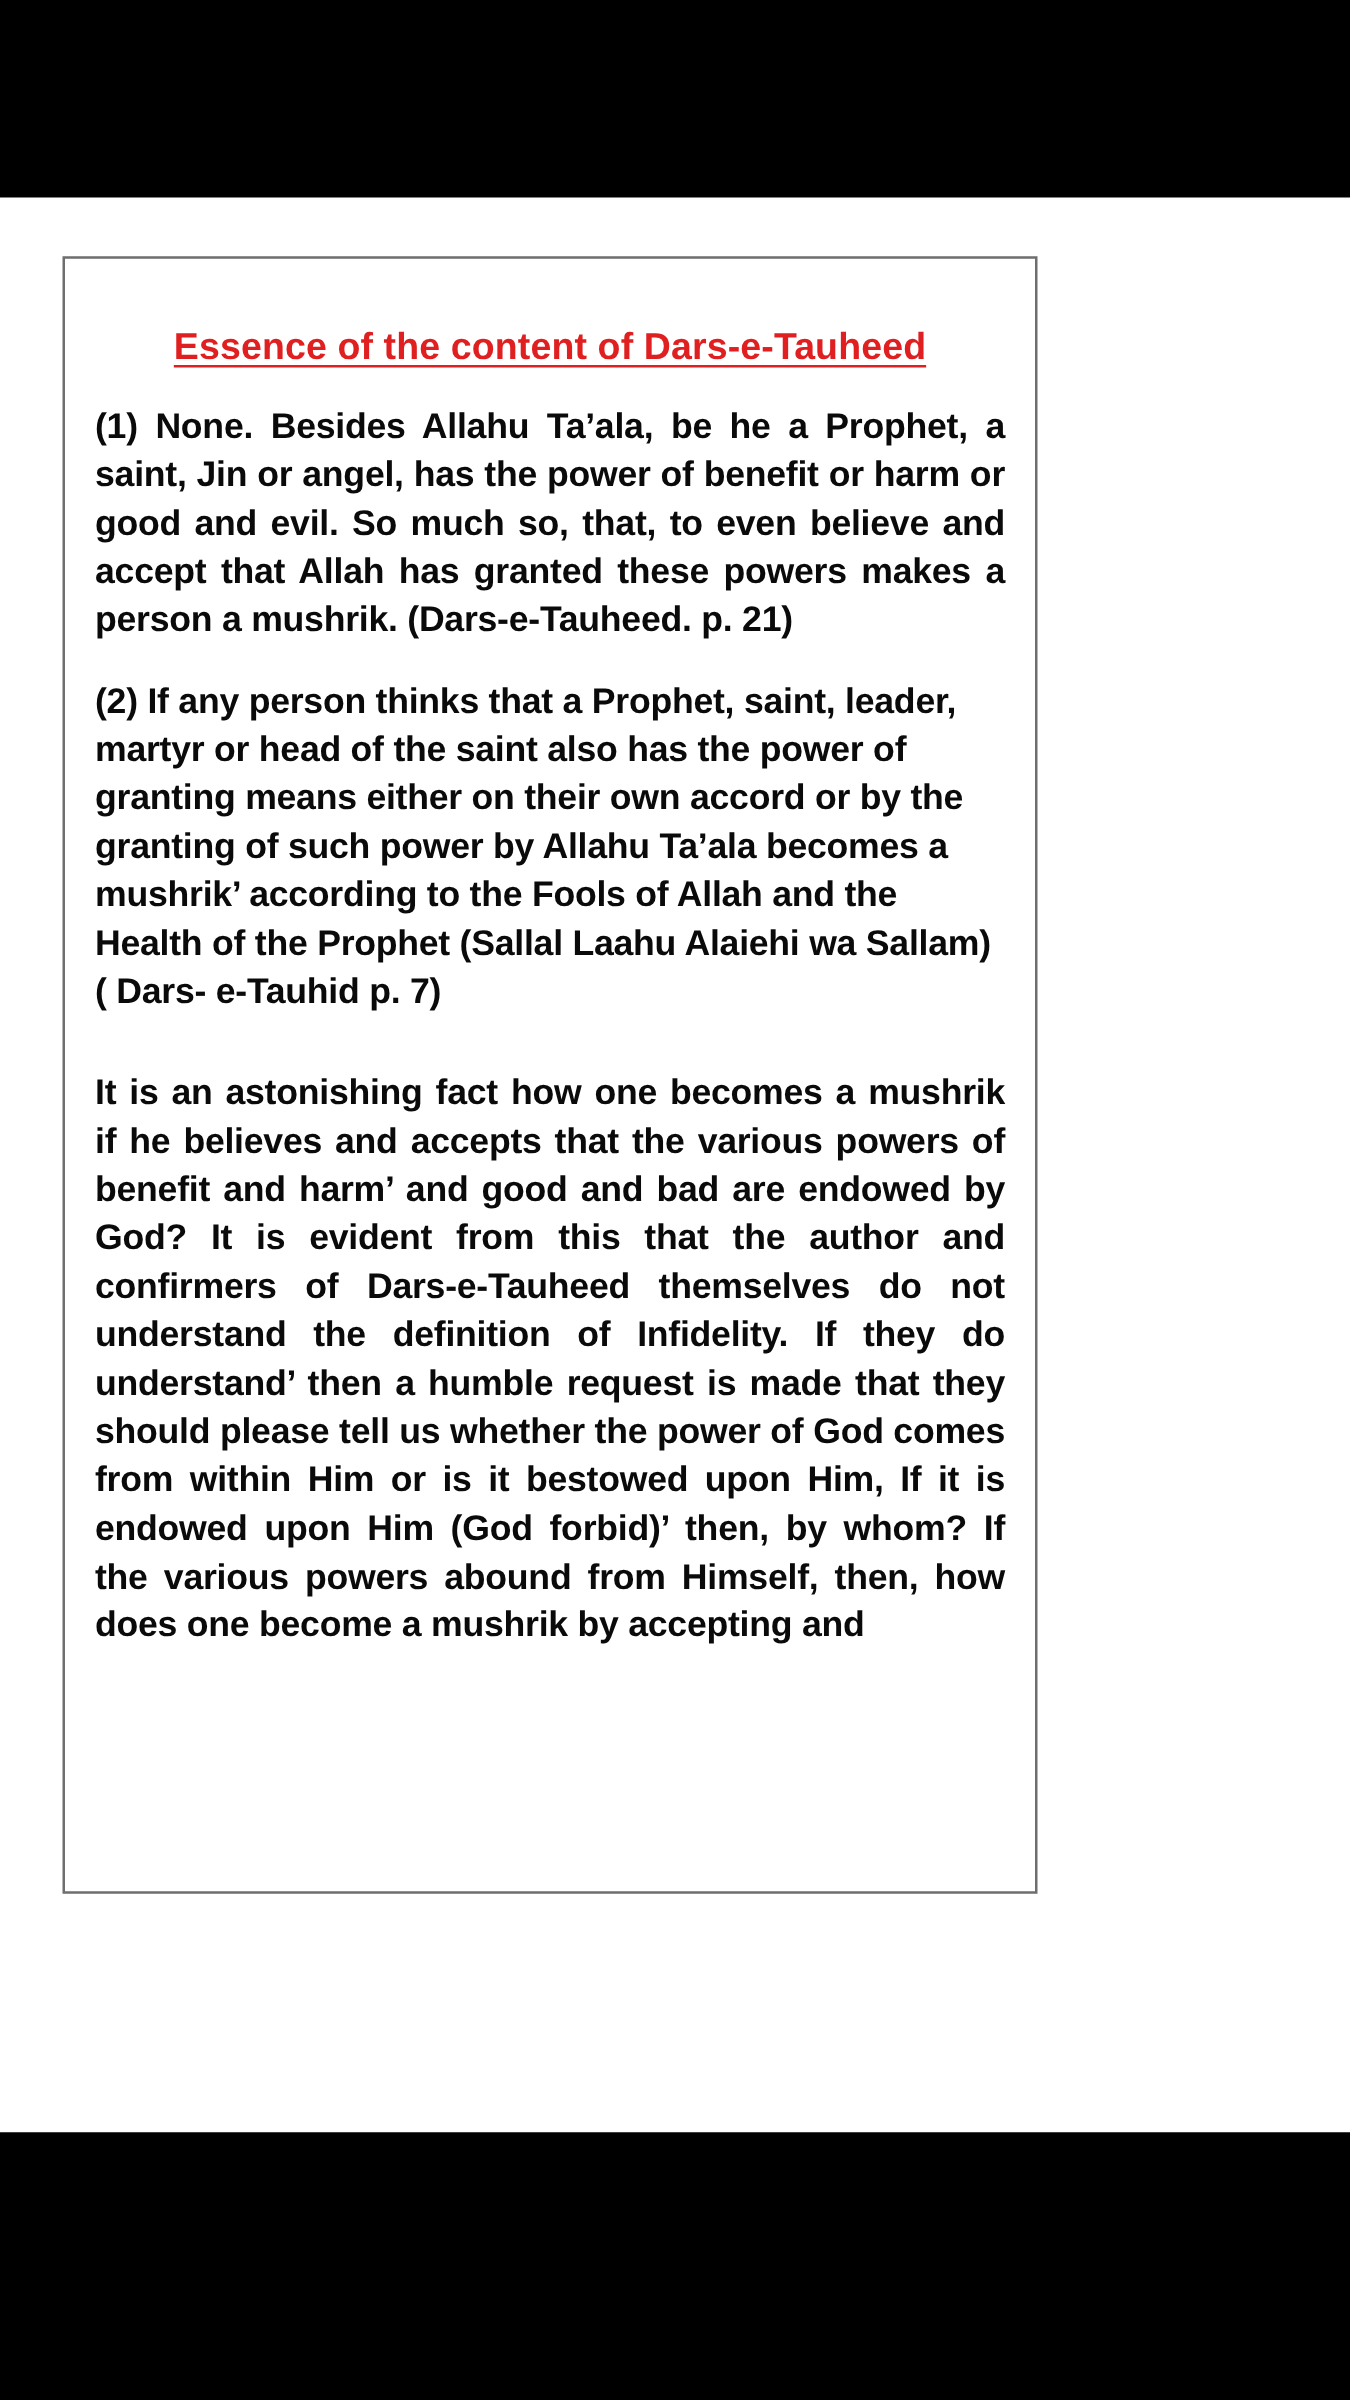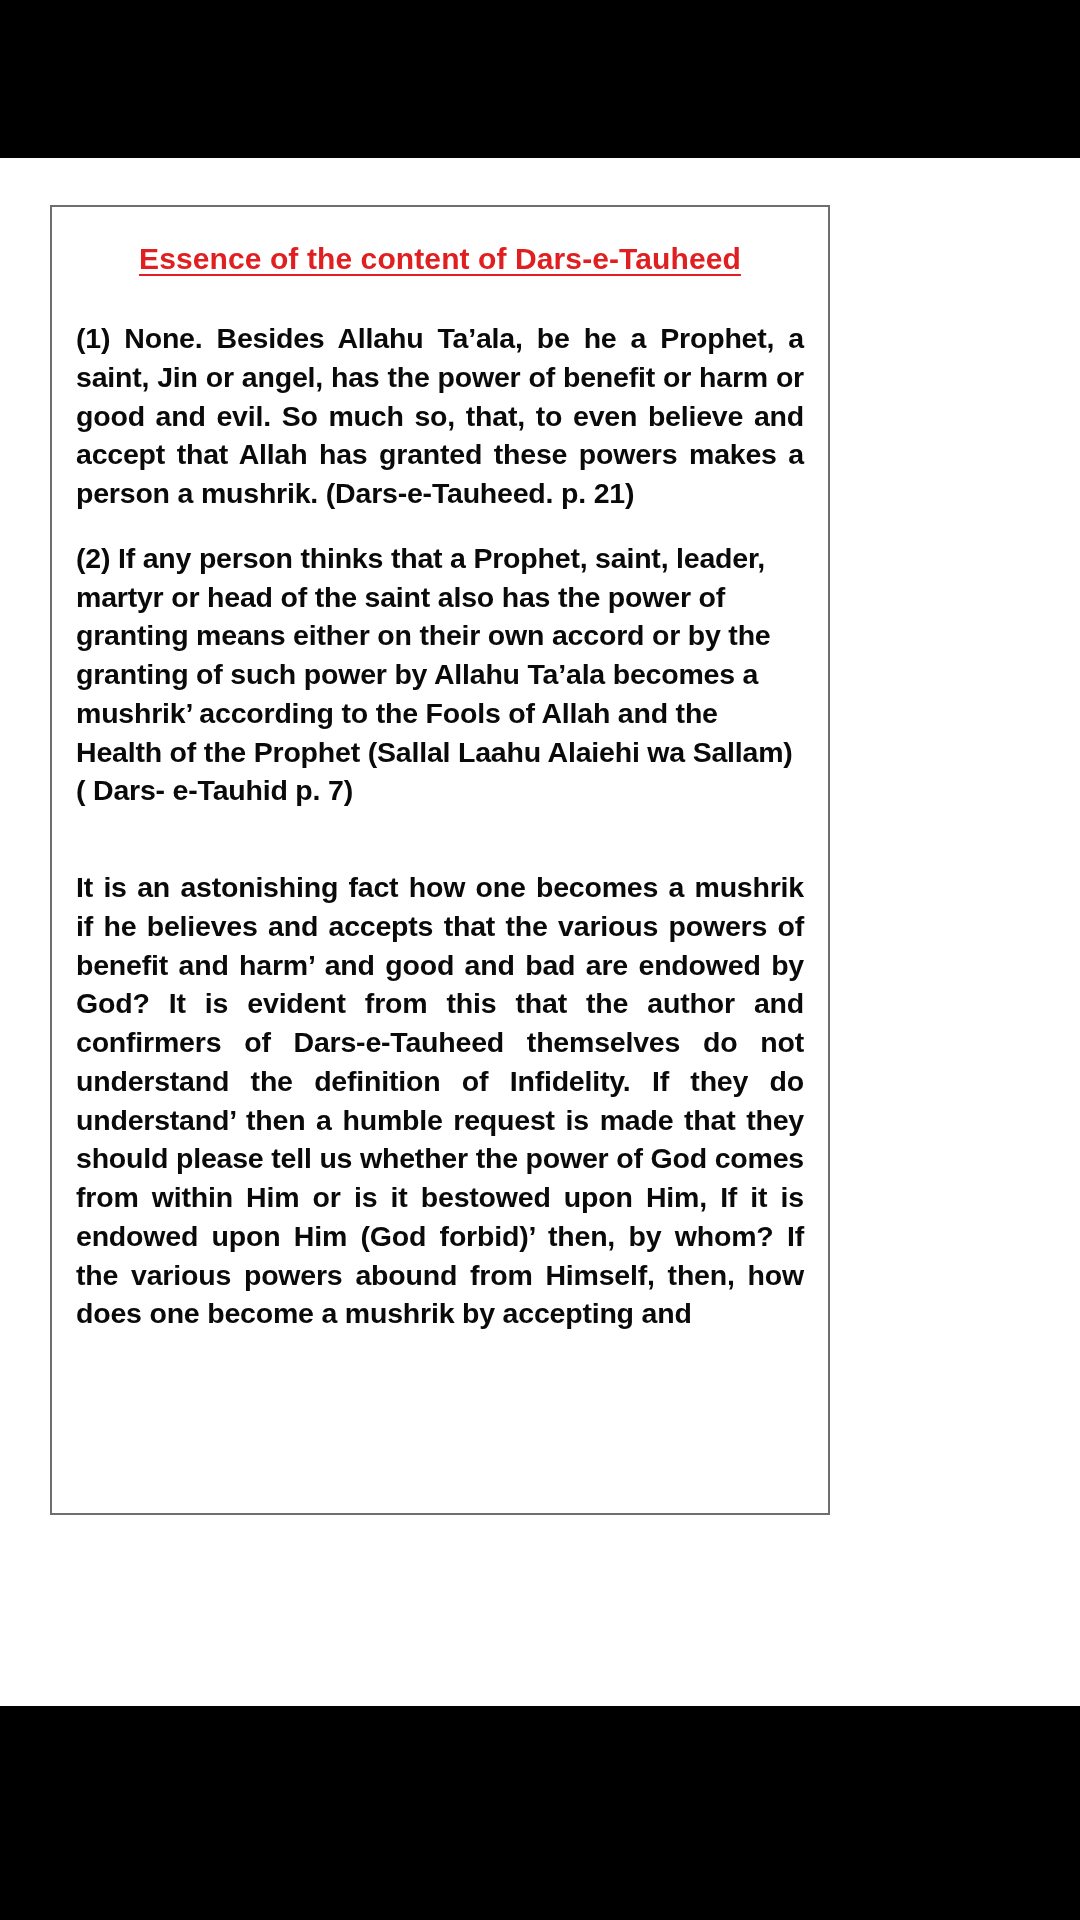--- a/index.html
+++ b/index.html
@@ -58,21 +58,21 @@
     background: #ffffff;
     border: 2px solid #6e6e6e;
     box-sizing: border-box;
     padding: 0 24px;
     overflow: hidden;
   }
 
   
   .doc-title {
     margin: 0;
-    padding-top: 34px;
+    padding-top: 53px;
     text-align: center;
     color: #e02020;
     font-size: 30px;
     font-weight: bold;
     letter-spacing: 0.1px;
     line-height: 1.2;
   }
   .doc-title .u {
     text-decoration: underline;
     text-decoration-thickness: 2px;
@@ -93,23 +93,23 @@
     letter-spacing: -0.2px;
     -webkit-font-smoothing: antialiased;
   }
   .para.justify {
     text-align: justify;
     text-align-last: left;
   }
   .para.left {
     text-align: left;
   }
-  .para-gap-1 { margin-top: 36px; }
+  .para-gap-1 { margin-top: 20px; }
   .para-gap-2 { margin-top: 26px; }
-  .para-gap-3 { margin-top: 58px; }
+  .para-gap-3 { margin-top: 42px; }
 </style>
 </head>
 <body>
 
 <div class="viewer">
 
   <div class="letterbox-top"></div>
 
   <div class="canvas">
 

